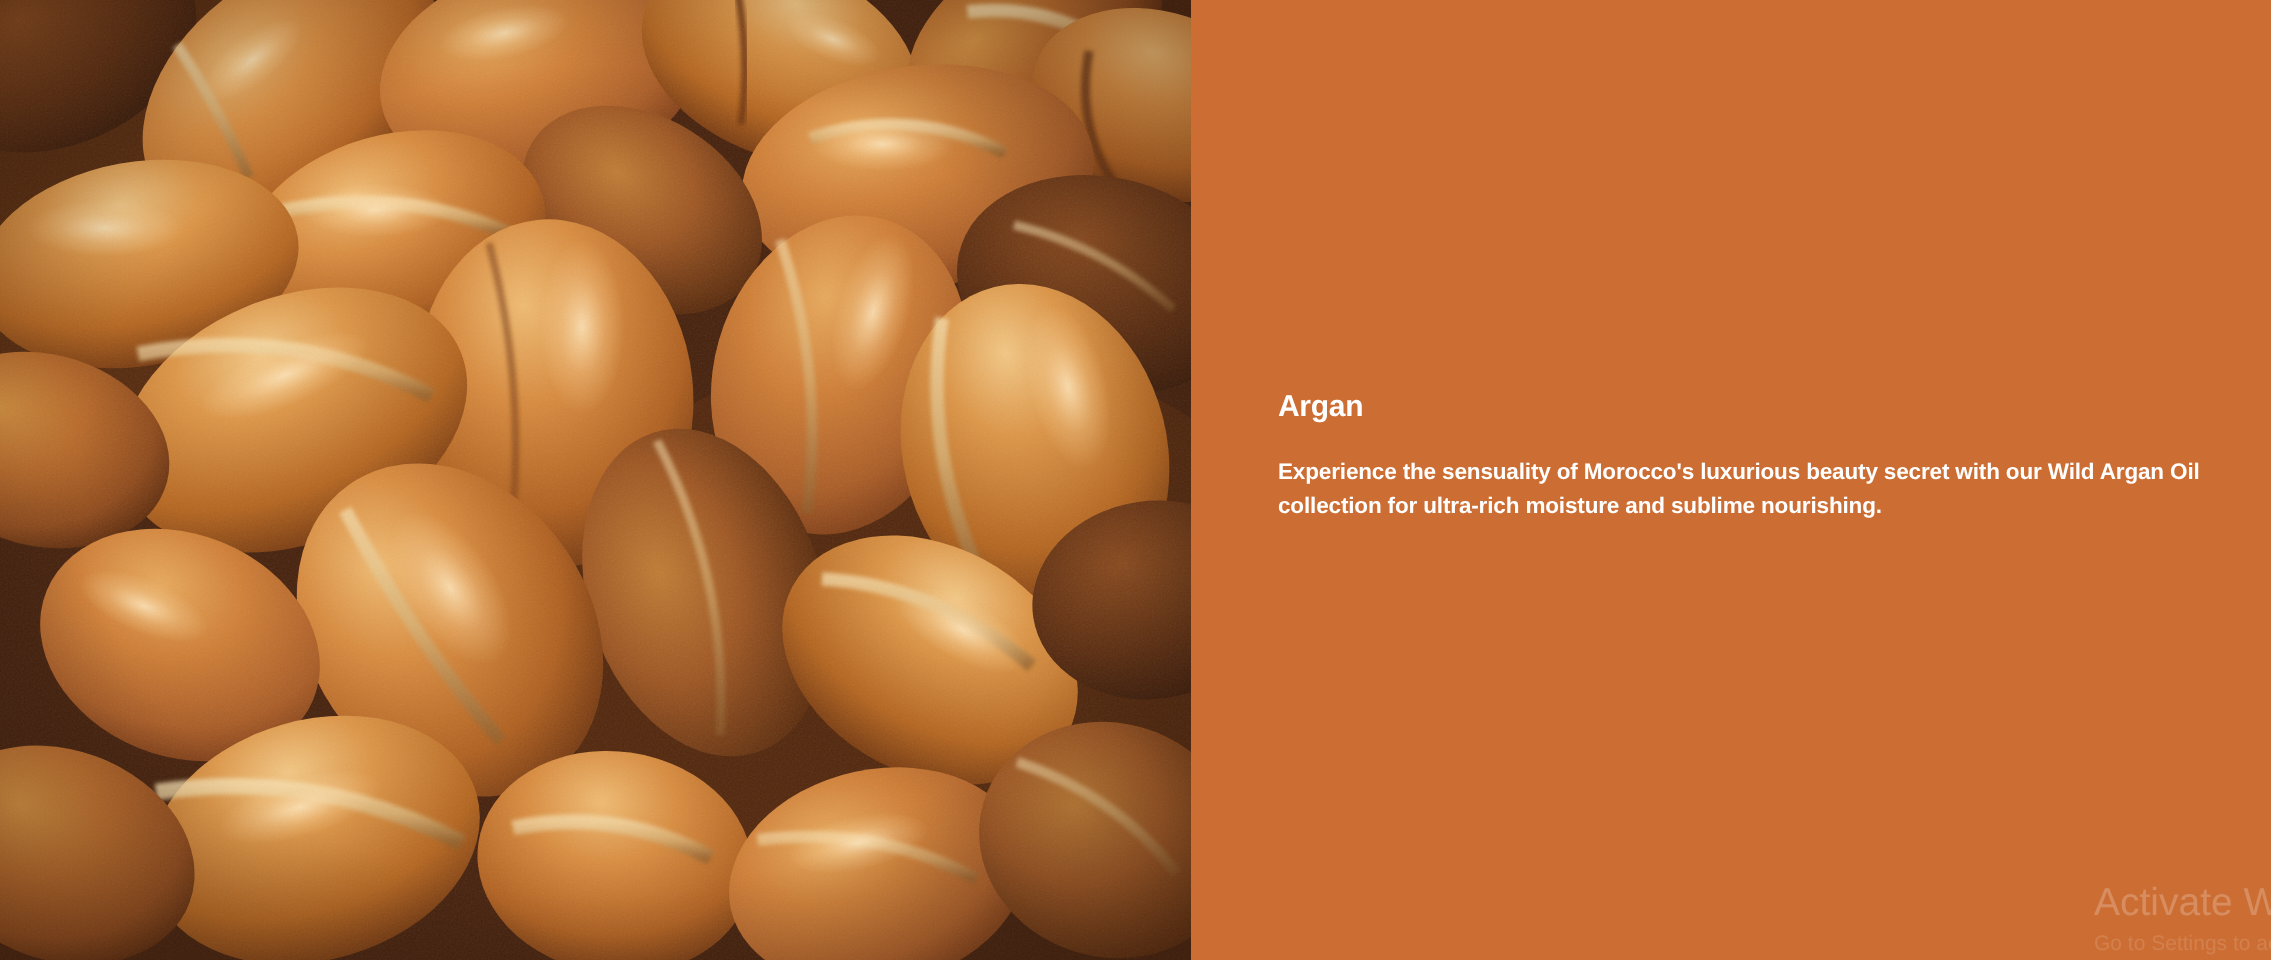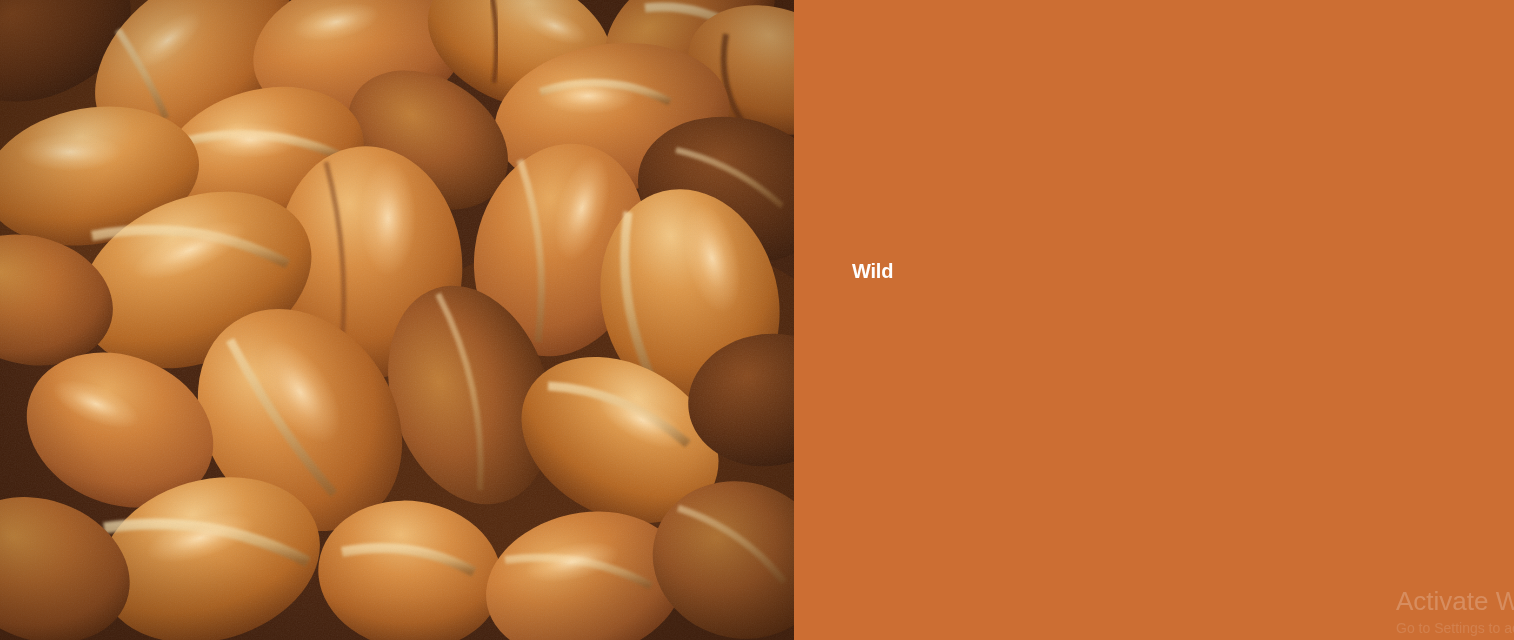--- a/index.html
+++ b/index.html
@@ -270,21 +270,22 @@
         <stop offset="60%" stop-color="#000000" stop-opacity="0"></stop>
         <stop offset="100%" stop-color="#2a1204" stop-opacity="0.32"></stop>
       </radialGradient>
       <rect x="0" y="0" width="794" height="640" fill="url(#vig)"></rect>
     </svg>
   </div>
 
   <div class="content-pane">
 
     <div class="copy-block">
-      <div class="heading">Wild</div>
+      <div class="heading">Argan</div>
+      <div class="body-copy">Experience the sensuality of Morocco's luxurious beauty secret with our Wild Argan Oil collection for ultra-rich moisture and sublime nourishing.</div>
     </div>
 
     <div class="activation-watermark">
       <div class="activation-title">Activate Windows</div>
       <div class="activation-subtitle">Go to Settings to activate Windows.</div>
     </div>
 
   </div>
 
 </div>

